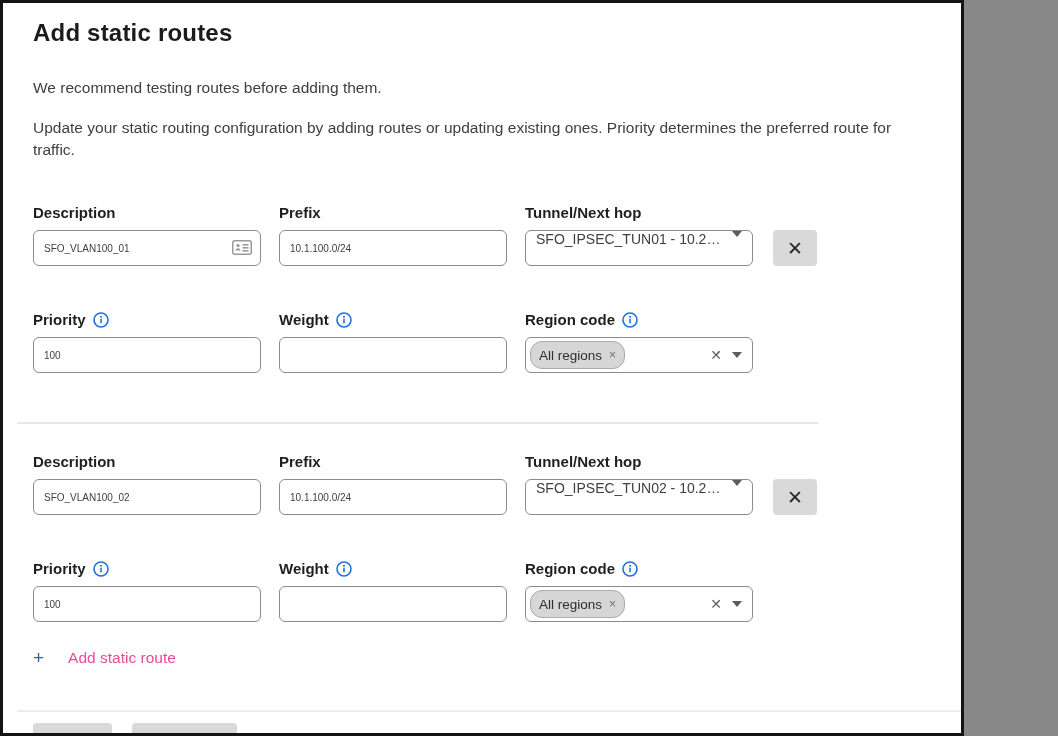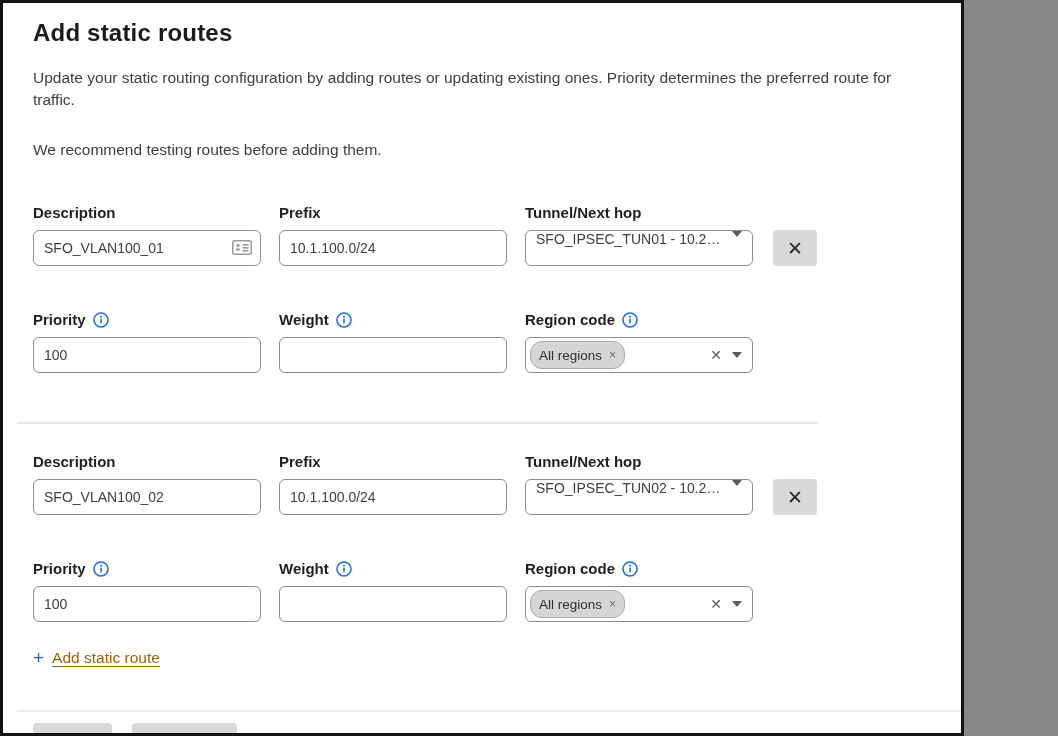--- a/index.html
+++ b/index.html
@@ -28,21 +28,21 @@
 
   .field { width:228px;margin-top:6px; }
   .field-label-row { display:flex; align-items:center; gap:7px; margin-bottom:7px; }
   .field-label { font-size:15px; line-height:20px; font-weight:700; color:#1f1f1f; }
 
   .info-icon { width:16px; height:16px; flex:0 0 auto; cursor:pointer; display:block; }
 
   .text-input {
     width:100%; height:36px;
     border:1px solid #8c8c8c; border-radius:6px;
-    padding:0 10px; font-size:14px; color:#3f3f3f;
+    padding:0 10px; font-size:10px; color:#3f3f3f;
     font-family:"Liberation Sans","DejaVu Sans",sans-serif;
     background:#fff; outline:none;
   }
   .input-wrap { position:relative; }
   .input-wrap .card-icon { position:absolute; right:9px; top:10px; }
 
   .select-box {
     width:100%; height:36px;
     border:1px solid #8c8c8c; border-radius:6px;
     display:flex; 
@@ -86,22 +86,23 @@
     height:2px; background:#e8e8e8; border:none;
     width:802px; margin:49px 0 0 -16px;
   }
 
   .add-route {
     margin-top:26px; display:inline-flex; align-items:center; gap:8px;
     cursor:pointer; text-decoration:none;
   }
   .add-plus { font-size:19px; line-height:19px; color:#2f62ab; font-weight:400; }
   .add-route-text {
-    font-size:15.5px; color:#a16207; text-decoration:underline;
+    font-size:15.5px; color:#ec4899; 
     text-underline-offset:3px;
+    margin-left:16px;
   }
 
   .footer-divider {
     height:2px; background:#ededed; border:none;
     width:1022px; margin:42px 0 0 -16px;
   }
   .footer { display:flex; gap:20px; margin-top:11px; }
   .btn {
     height:33px; border:none; border-radius:4px; cursor:pointer;
     font-size:14.5px; font-family:"Liberation Sans","DejaVu Sans",sans-serif;
@@ -110,22 +111,22 @@
   .btn-gray { background:#d9d9d9; color:#2e2e2e; }
   .btn-blue { background:#1570ef; color:#ffffff; padding:0 19px; }
 </style>
 </head>
 <body>
 
 <div class="dialog">
 
   <div class="title">Add static routes</div>
 
+  <p class="intro intro-2">We recommend testing routes before adding them.</p>
   <p class="intro intro-1">Update your static routing configuration by adding routes or updating existing ones. Priority determines the preferred route for traffic.</p>
-  <p class="intro intro-2">We recommend testing routes before adding them.</p>
 
   
   <div class="route-block">
     <div class="frow">
       <div class="field">
         <div class="field-label-row">
           <span class="field-label">Description</span>
         </div>
         <div class="input-wrap">
           <input class="text-input" type="text" value="SFO_VLAN100_01" style="">

